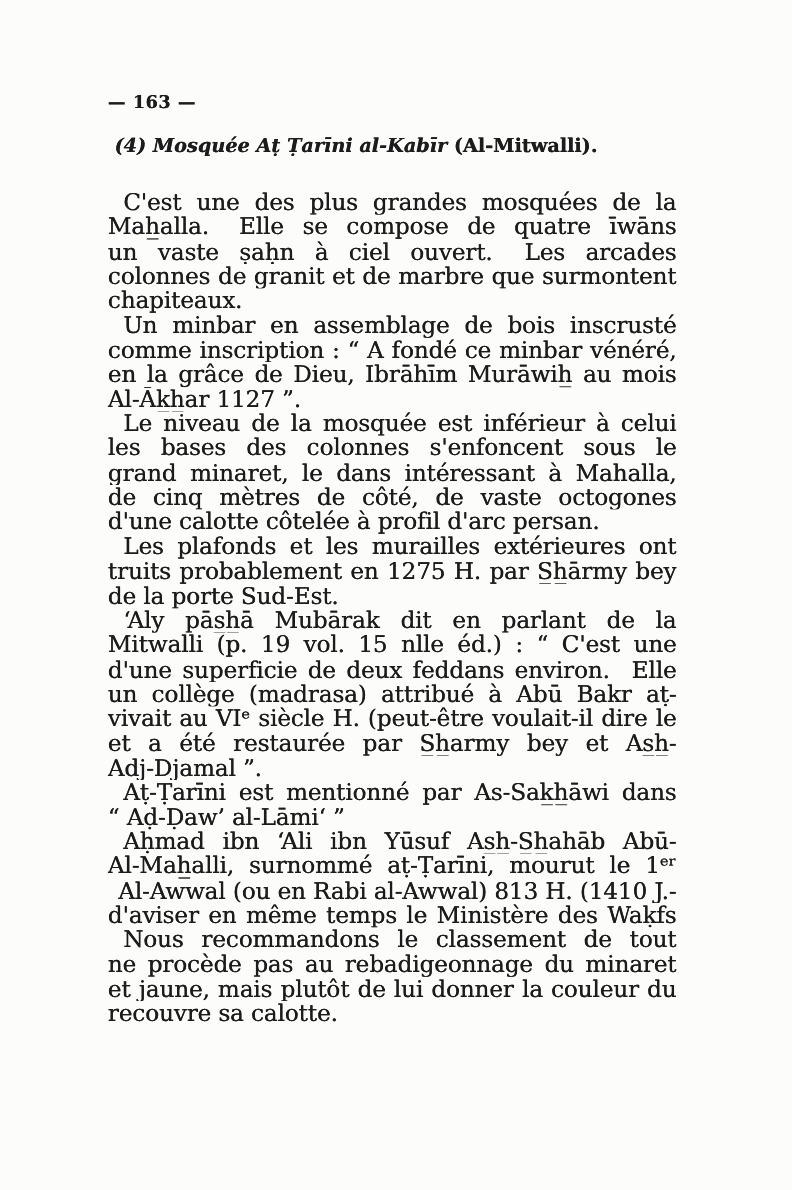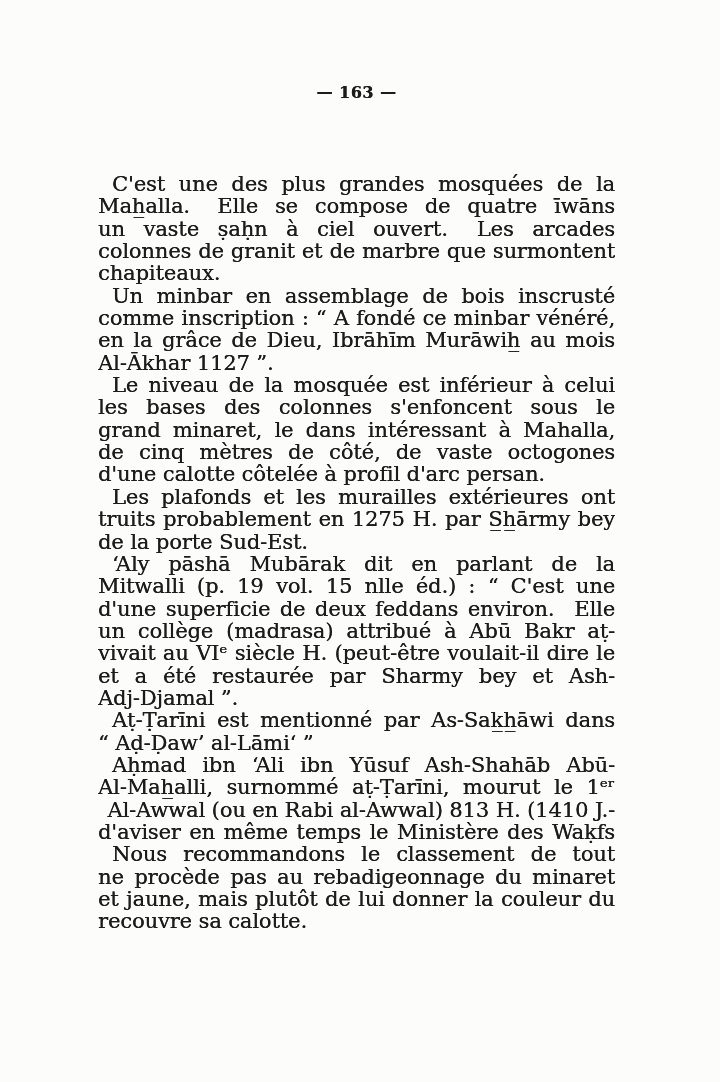--- a/index.html
+++ b/index.html
@@ -14,21 +14,21 @@
     background: #fcfcfb;
     overflow: hidden;
     font-family: "DejaVu Serif", "Liberation Serif", serif;
     color: #1c1c1c;
   }
   .pagenum {
     position: absolute;
     top: 83px;
     left: 98px;
     width: 517px;
-    text-align: center;
+    text-align: left;
     font-size: 16px;
     font-weight: bold;
     letter-spacing: 0.5px;
     text-shadow: 0.25px 0 0 currentColor;
   }
   .title {
     position: absolute;
     top: 123px;
     left: 104px;
     width: 511px;
@@ -58,20 +58,21 @@
   .line.last  { text-align: right; text-align-last: left; }
   .para { margin: 0; padding: 0; }
 </style>
 </head>
 <body>
 
 <div class="page">
 
   <div class="pagenum">— 163 —</div>
 
+  <div class="title"><span class="it">(4) Mosquée Aṭ Ṭarīni al-Kabīr </span><span>(Al-Mitwalli).</span></div>
 
   <div class="bodytext">
 
     <div class="para">
       <div class="line first">C'est une des plus grandes mosquées de la ville d'Al-</div>
       <div class="line">Mah̲alla.  Elle se compose de quatre īwāns entourant</div>
       <div class="line">un vaste ṣaḥn à ciel ouvert.  Les arcades reposent sur des</div>
       <div class="line">colonnes de granit et de marbre que surmontent de beaux</div>
       <div class="line last">chapiteaux.</div>
     </div>

